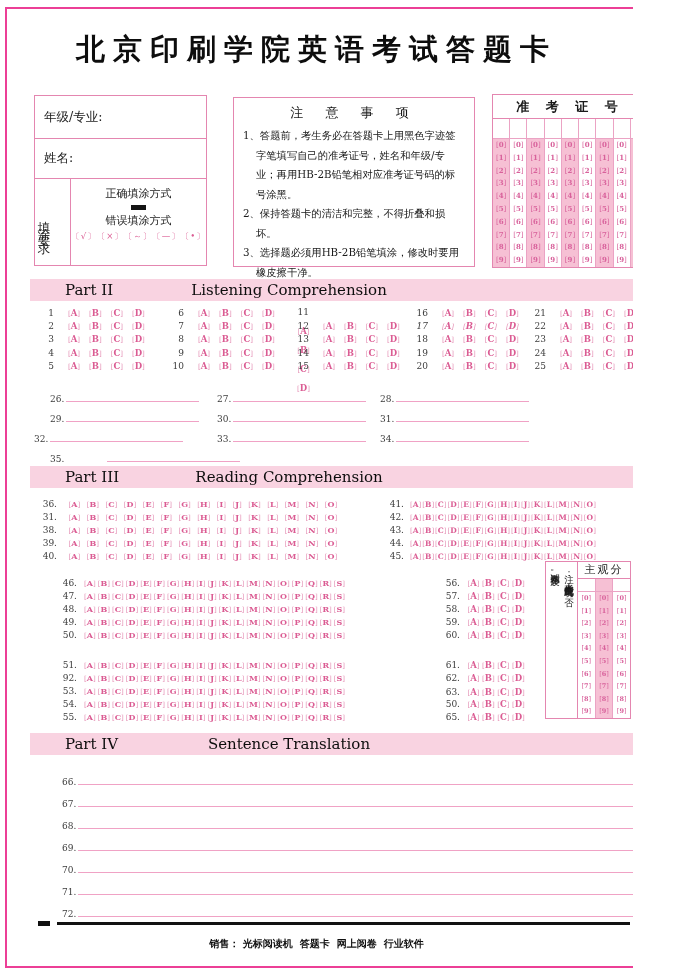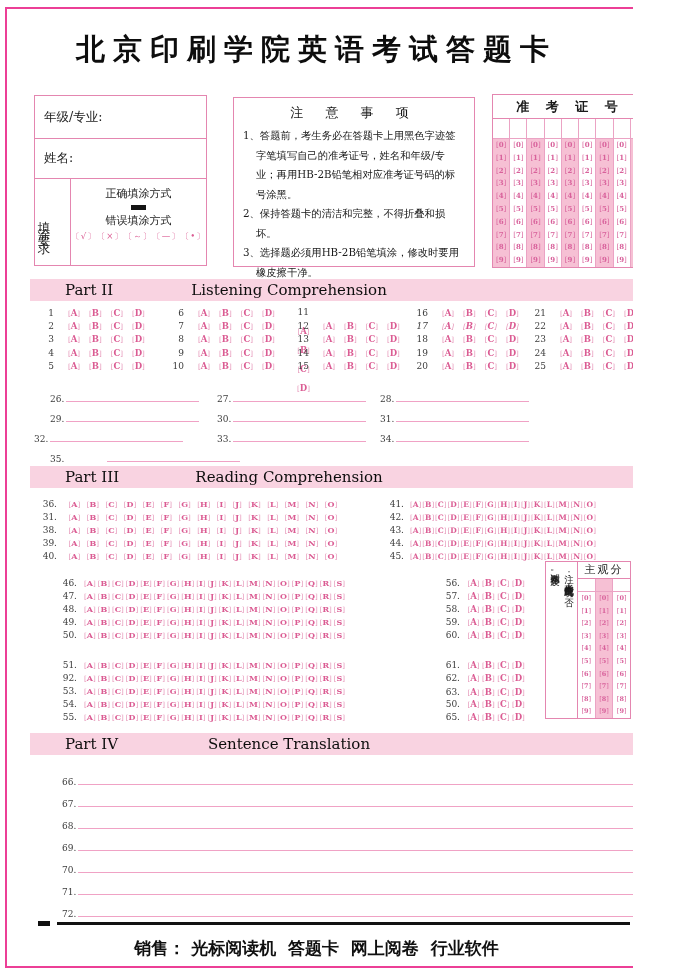--- a/index.html
+++ b/index.html
@@ -72,21 +72,21 @@
               letter-spacing:2px;border-bottom:1px solid #E486B0;color:#1a1a1a;}
   .subj-cols{flex:1;display:flex;}
   .scol{flex:1;display:flex;flex-direction:column;border-right:1px solid #EBA3C4;}
   .scol:last-child{border-right:none;}
   .sblank{height:12px;border-bottom:1px solid #EBA3C4;}
   .sdb{flex:1;text-align:center;font-size:6.5px;color:#D8619B;line-height:12.5px;}
   .mid{background:#F6C0D4;}
   
   .score-line{position:absolute;left:57px;top:922px;width:573px;height:3px;background:#111;}
   .score-dash{position:absolute;top:921px;height:5px;background:#111;}
-  .footer{position:absolute;left:0;top:937px;width:100%;text-align:center;font-size:17px;
+  .footer{position:absolute;left:0;top:937px;width:100%;text-align:center;font-size:10px;
           font-weight:bold;color:#101010;white-space:pre;font-family:"DejaVu Sans","Liberation Sans",sans-serif;}
   
   .tmark{position:absolute;left:670px;width:22px;height:9px;background:#101010;}
   .vline{position:absolute;background:#101010;}
 </style>
 </head>
 <body>
 
 <div class="page" id="page">
   <div class="frame"></div>

